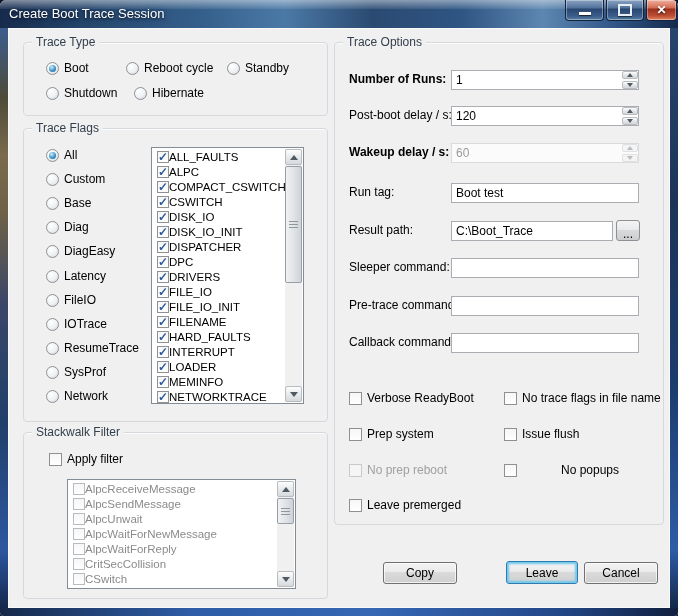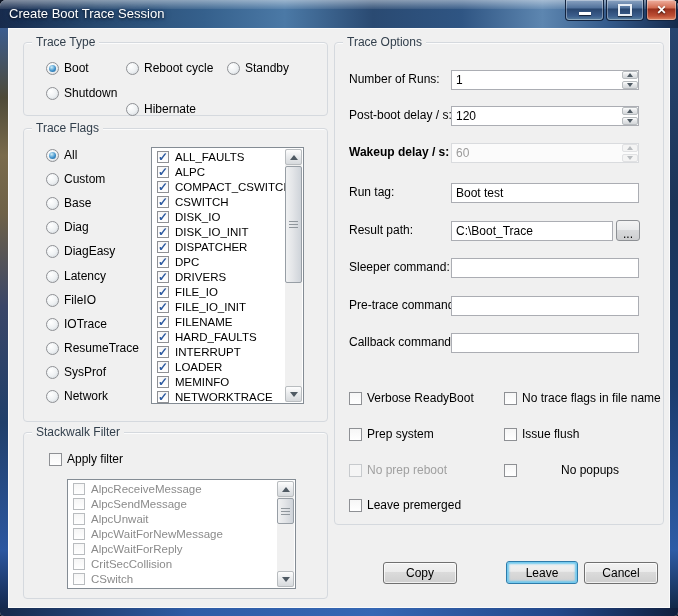--- a/index.html
+++ b/index.html
@@ -45,21 +45,21 @@
   
   .cb{width:13px;height:13px;border:1px solid #8e9094;box-sizing:border-box;position:relative;flex:none;
     background:linear-gradient(180deg,#f6f6f6,#ffffff);}
   .cb.checked::after{content:"\2713";position:absolute;left:0px;top:-2px;font-size:13px;font-weight:bold;color:#2c5aa0;}
   .cb-item{display:flex;align-items:center;gap:5px;font-size:12px;color:#000;}
   .disabled > .cb{border-color:#c7cacd;background:#f5f5f5;}
   .disabled > .cb-label{color:#a0a0a0;}
   
   .listbox{position:absolute;background:#ffffff;border:1px solid #848c94;box-sizing:border-box;overflow:hidden;}
   .listrows{position:absolute;left:2px;top:1px;right:18px;bottom:1px;}
-  .listrow{height:15px;display:flex;align-items:center;gap:6px;font-size:11.5px;color:#000;padding-left:3px;}
+  .listrow{height:15px;display:flex;align-items:center;font-size:11.5px;color:#000;padding-left:3px;}
   .listrow .cb{width:12px;height:12px;}
   .listrow .cb.checked::after{font-size:12px;top:-2px;left:0;}
   .disabled-list .listrow{color:#8b8b8b;}
   .disabled-list .cb{border-color:#b9bcbf;}
   
   .vscroll{position:absolute;top:1px;right:1px;bottom:1px;width:17px;background:#f0f0f0;}
   .scroll-arrow{position:absolute;left:0;width:17px;height:16px;background:linear-gradient(180deg,#fdfdfd,#e8eaec 50%,#d7dadd);
     border:1px solid #b8bcbf;box-sizing:border-box;border-radius:2px;display:flex;align-items:center;justify-content:center;}
   .scroll-arrow.up{top:0;} .scroll-arrow.down{bottom:0;}
   .tri-up{width:0;height:0;border-left:4px solid transparent;border-right:4px solid transparent;border-bottom:5px solid #4f5a63;}
@@ -361,21 +361,21 @@
         <div class="scroll-arrow down">
             <span class="tri-down"></span>
           </div>
       </div>
     </div>
   </div>
 
   <div class="group" style="left:334px;top:42px;width:330px;height:483px;">
     <span class="group-label">Trace Options</span>
 
-    <span class="field-label" style="left:14px;top:29px;">Number of Runs:</span>
+    <span class="field-label" style="left:14px;top:29px;font-weight:bold;">Number of Runs:</span>
     <input class="txt" style="left: 116px; top: 27px; width: 188px;" value="1">
     <div class="spin" style="left:287px;top:28px;">
       <div class="spinbtn">
           <span class="tri-up"></span>
         </div>
       <div class="spinbtn">
           <span class="tri-down"></span>
         </div>
     </div>
 
@@ -461,21 +461,21 @@
   <div class="btn" style="left:584px;top:562px;width:74px;height:22px;">Cancel</div>
 
 </div>
 
 <style>
   
   #trace-type-host div.radio-item:nth-of-type(1){left:22px;top:18px;}
   #trace-type-host div.radio-item:nth-of-type(2){left:102px;top:18px;}
   #trace-type-host div.radio-item:nth-of-type(3){left:203px;top:18px;}
   #trace-type-host div.radio-item:nth-of-type(4){left:22px;top:43px;}
-  #trace-type-host div.radio-item:nth-of-type(5){left:102px;top:43px;margin-top:16px;}
+  #trace-type-host div.radio-item:nth-of-type(5){left:110px;top:43px;}
   
   #flag-modes-host div.radio-item{left:22px;}
   #flag-modes-host div.radio-item:nth-of-type(1){top:19px;}
   #flag-modes-host div.radio-item:nth-of-type(2){top:43px;}
   #flag-modes-host div.radio-item:nth-of-type(3){top:67px;}
   #flag-modes-host div.radio-item:nth-of-type(4){top:91px;}
   #flag-modes-host div.radio-item:nth-of-type(5){top:115px;}
   #flag-modes-host div.radio-item:nth-of-type(6){top:140px;}
   #flag-modes-host div.radio-item:nth-of-type(7){top:164px;}
   #flag-modes-host div.radio-item:nth-of-type(8){top:188px;}

